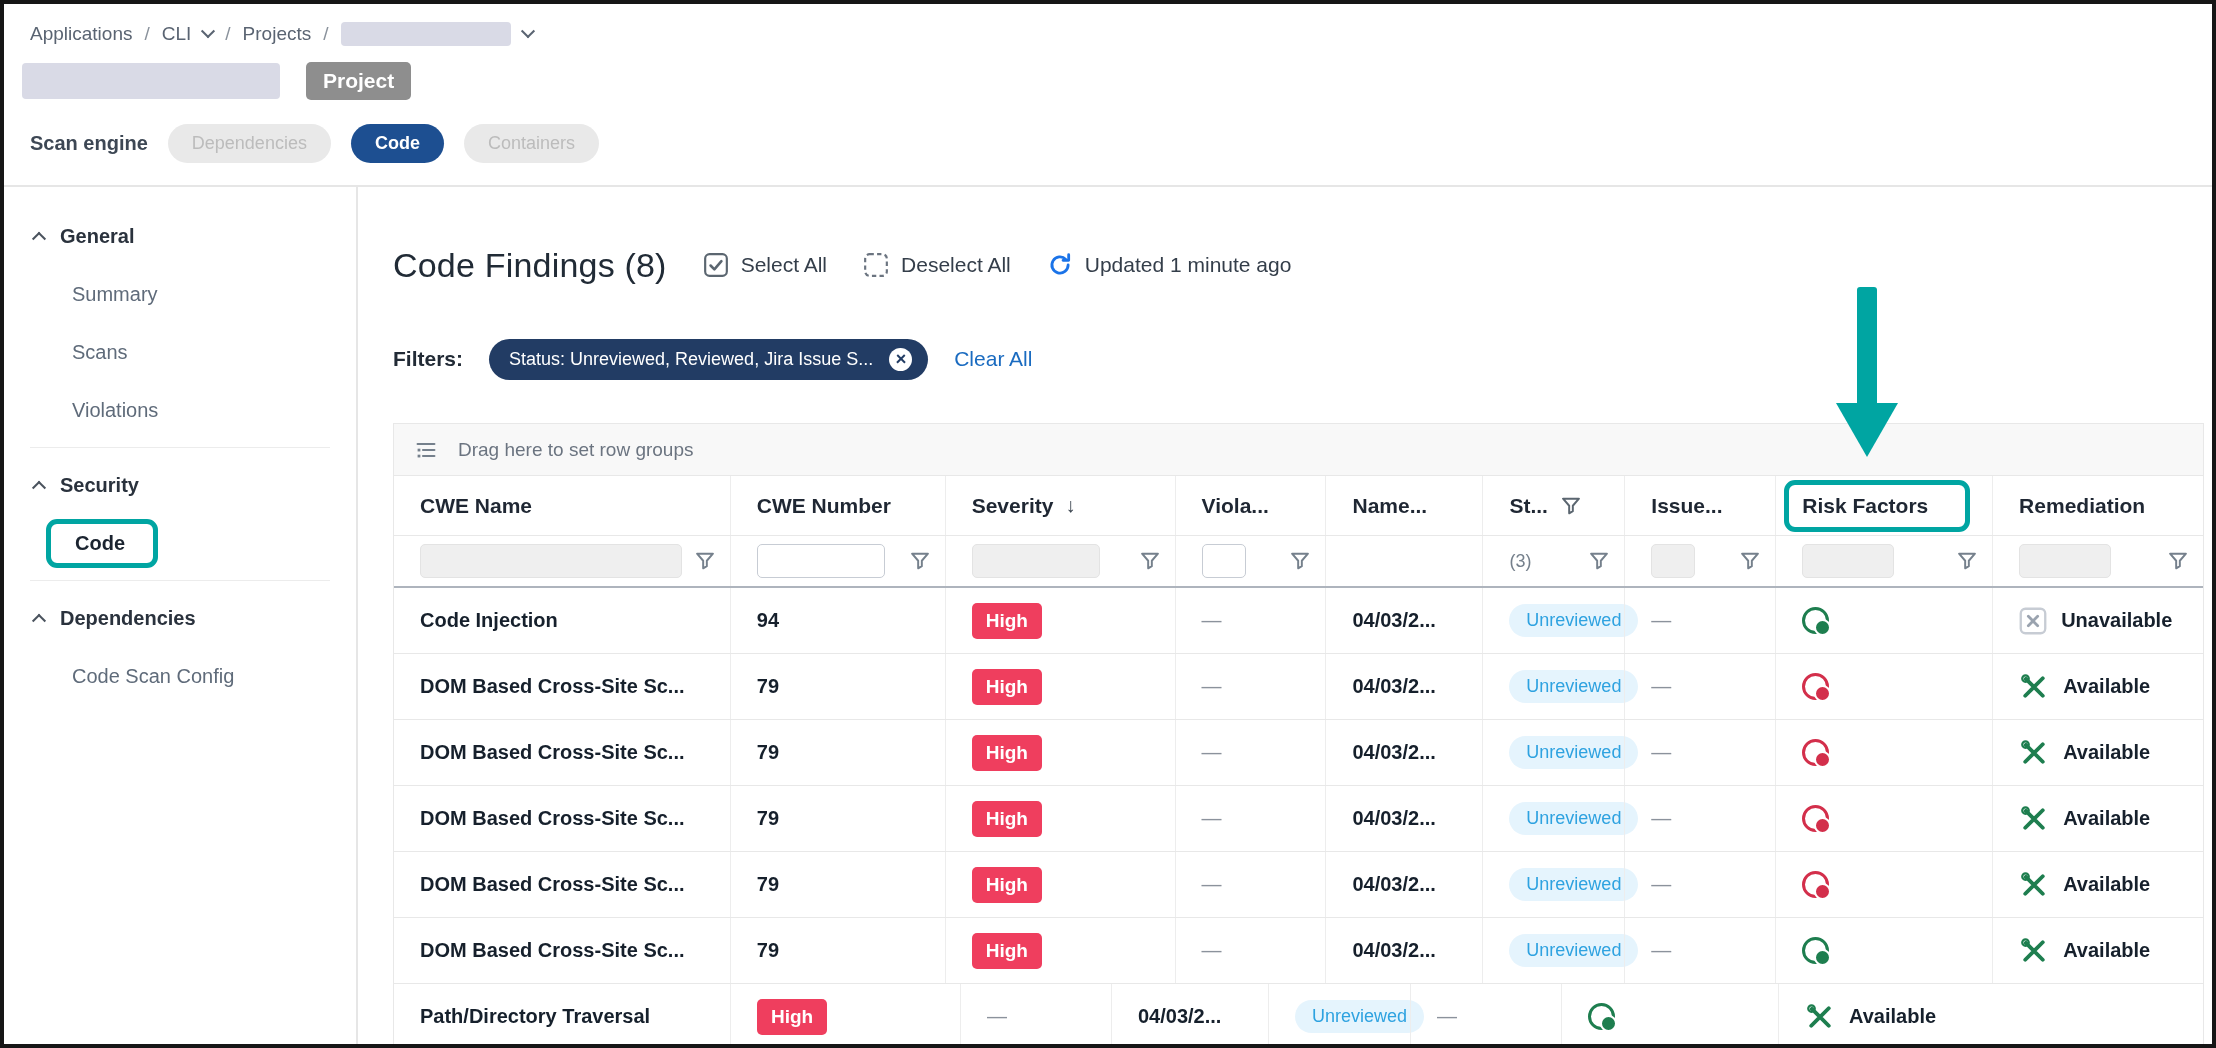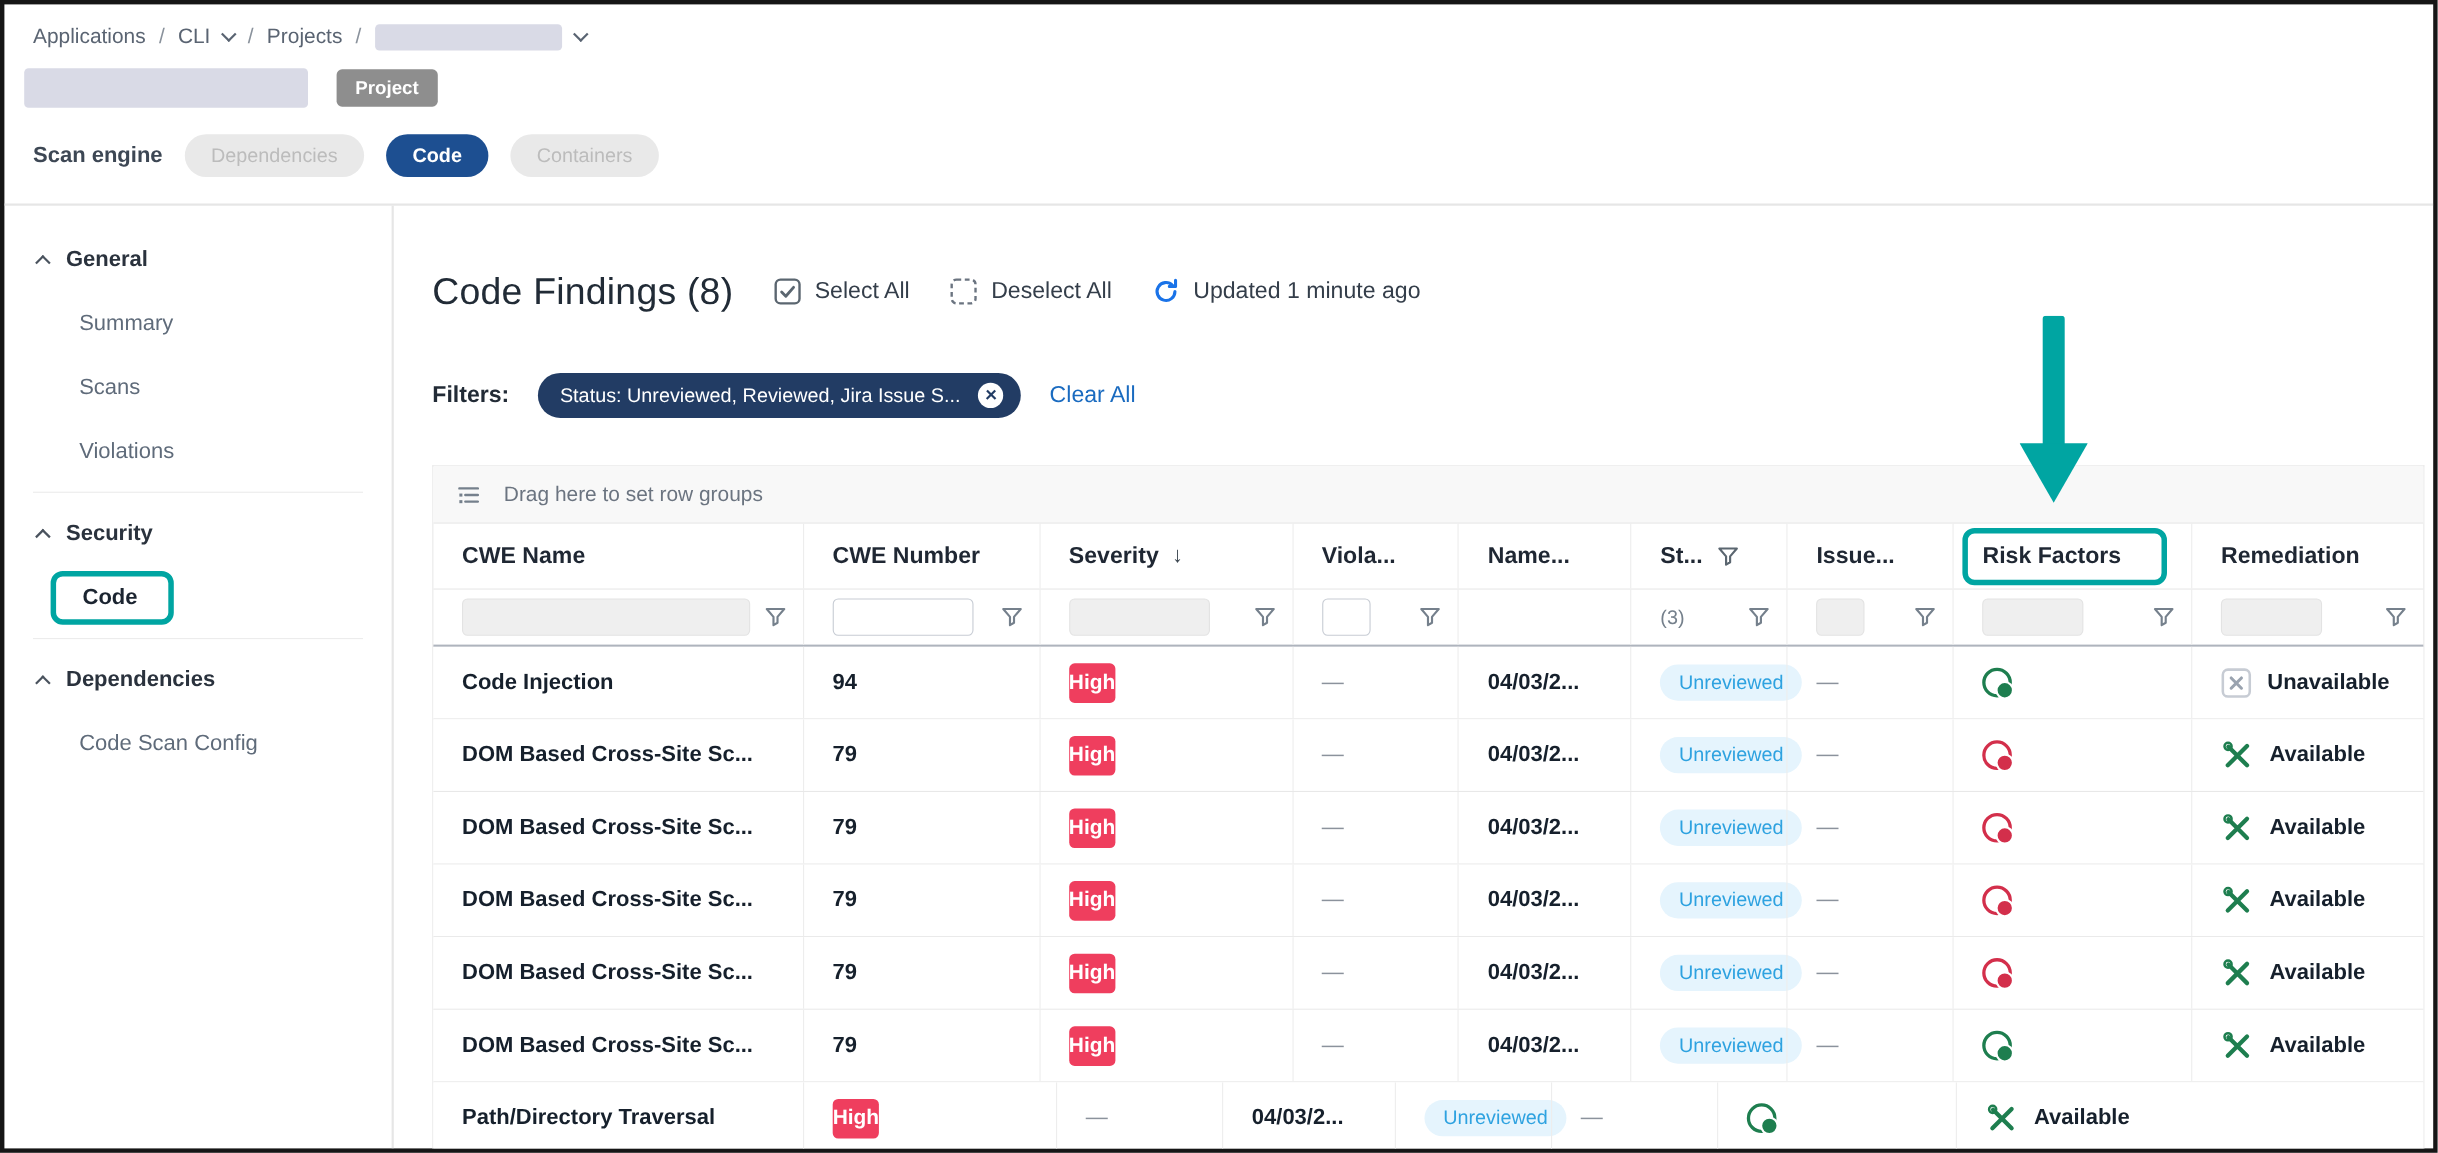--- a/index.html
+++ b/index.html
@@ -9,21 +9,21 @@
   
   .top { padding:18px 0 0 26px; height:181px; }
   .breadcrumb { display:flex; align-items:center; gap:12px; font-size:19px; color:#5a6472; }
   .crumb { cursor:pointer; }
   .sep { color:#8a929c; }
   .chev-down { width:10px; height:10px; border-right:2px solid #5a6472; border-bottom:2px solid #5a6472; transform:rotate(45deg) translate(-2px,-2px); display:inline-block; }
   .redact { background:#d9dae6; border-radius:4px; display:inline-block; }
   .redact-bc { width:170px; height:24px; }
   .title-row { margin-top:16px; display:flex; align-items:center; gap:26px; }
   .redact-title { width:258px; height:36px; margin-left:-8px; }
-  .project-badge { background:#8e8e8e; color:#fff; font-weight:700; font-size:17px; padding:7px 17px; border-radius:5px; }
+  .project-badge { background:#8e8e8e; color:#fff; font-weight:700; font-size:21px; padding:7px 17px; border-radius:5px; }
   .scan-row { margin-top:24px; display:flex; align-items:center; gap:20px; }
   .scan-label { font-size:20px; font-weight:700; color:#3d4754; }
   .pill { border-radius:999px; padding:9px 24px; font-size:18px; cursor:pointer; }
   .pill.inactive { background:#e9e9e9; color:#bcbcbc; }
   .pill.selected { background:#1d4f91; color:#fff; font-weight:600; }
 
   
   .content { display:flex; height:859px; border-top:2px solid #e6e6e6; }
 
   
@@ -71,21 +71,21 @@
   .f-input.mid { flex:none; width:128px; }
   .f-input.box { flex:none; width:92px; }
   .funnel { margin-left:auto; flex:none; display:flex; cursor:pointer; }
   .f-count { color:#75808c; font-size:18px; }
 
   .tr { display:flex; height:66px; align-items:center; border-bottom:1px solid #e8e8e8; background:#fff; }
   .td { display:flex; align-items:center; gap:14px; padding-left:26px; height:100%; }
   .cell-bold { font-weight:700; color:#16202c; }
   .dash { color:#8b929c; }
 
-  .sev-badge { background:#ef3e5e; color:#fff; font-weight:700; font-size:19px; padding:7px 0; border-radius:5px; }
+  .sev-badge { background:#ef3e5e; color:#fff; font-weight:700; font-size:19px; padding:7px 14px; border-radius:5px; }
   .status-pill { background:#e5f4fd; color:#2ea2e0; font-size:18px; padding:6px 17px; border-radius:999px; }
 
   .risk-icon { width:27px; height:27px; border-radius:50%; position:relative; flex:none; background:#fff; }
   .risk-green { border:3px solid #1e7e4f; }
   .risk-green::after { content:""; position:absolute; right:-5px; bottom:-5px; width:13px; height:13px; border-radius:50%; background:#1e7e4f; border:2.5px solid #fff; }
   .risk-red { border:3px solid #d32f4b; }
   .risk-red::after { content:""; position:absolute; right:-5px; bottom:-5px; width:13px; height:13px; border-radius:50%; background:#d32f4b; border:2.5px solid #fff; }
 
   
   .risk-hl { position:absolute; left:8px; top:4px; width:186px; height:52px; border:5px solid #00a5a2; border-radius:11px; pointer-events:none; }

